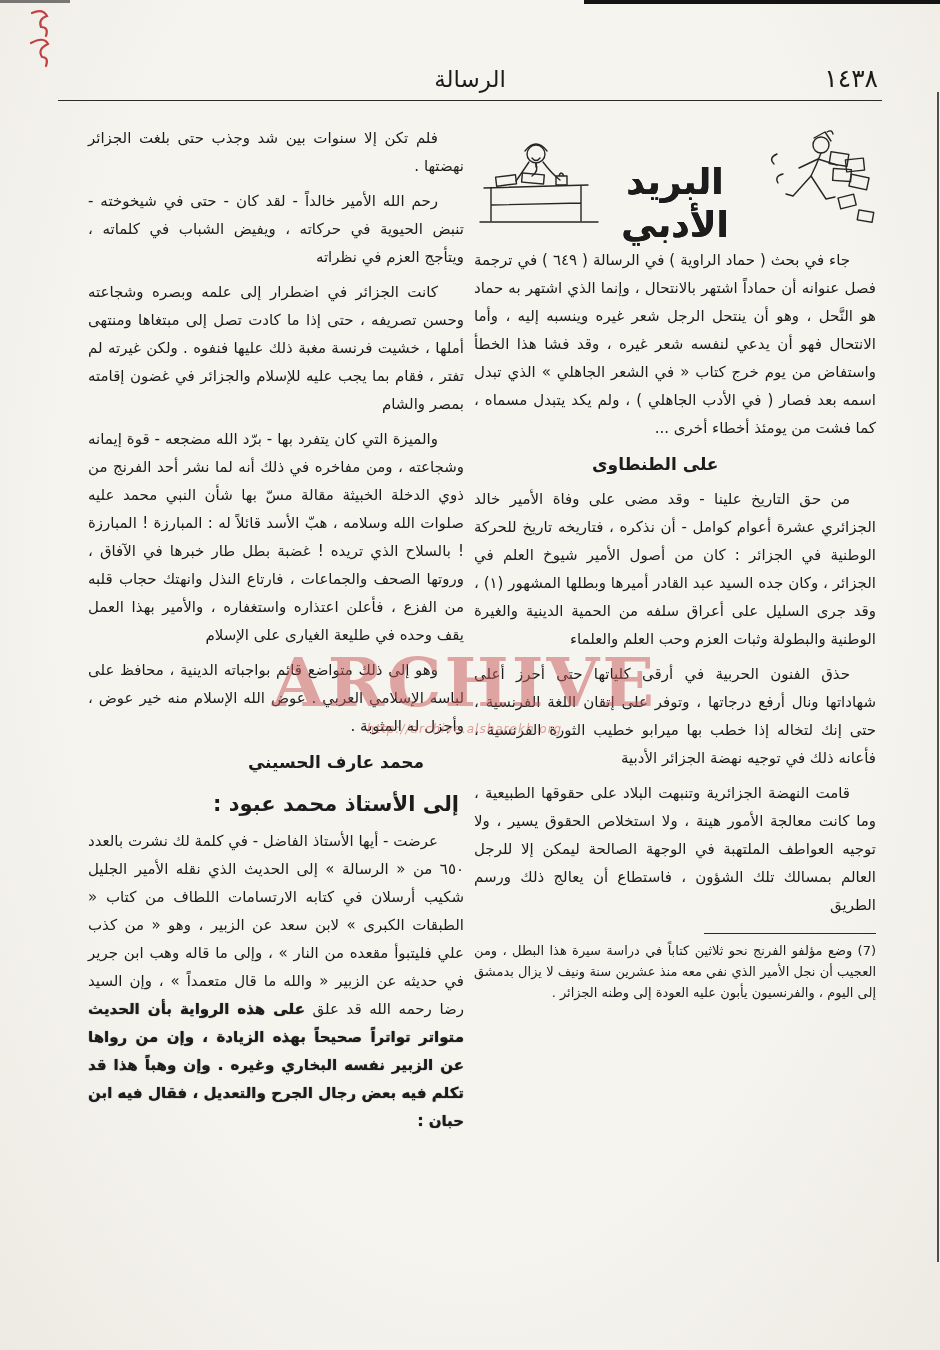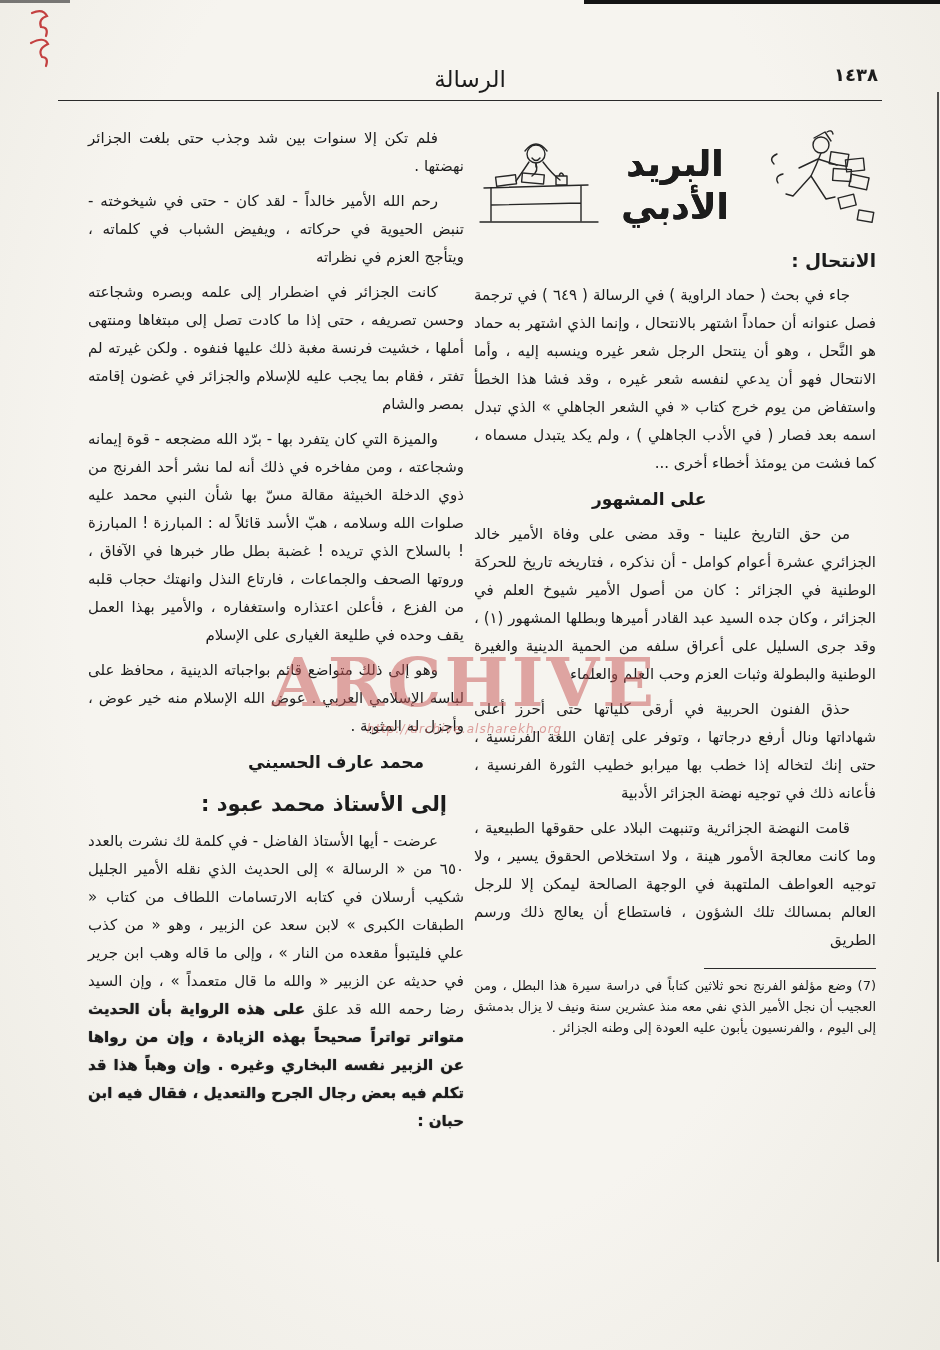--- a/index.html
+++ b/index.html
@@ -14,48 +14,48 @@
     color:#1c1c1c;
     direction:rtl;
   }
   
   .top-edge{position:absolute;top:0;right:0;width:356px;height:4px;background:#141414;}
   .top-edge-left{position:absolute;top:0;left:0;width:70px;height:3px;background:rgba(20,20,20,.55);}
   .right-edge{position:absolute;top:92px;right:1px;width:2px;height:1170px;background:rgba(25,25,25,.75);}
   .corner-marks{position:absolute;top:6px;left:22px;}
   
   .masthead{position:absolute;top:66px;left:0;right:0;text-align:center;font-size:23px;font-weight:normal;letter-spacing:1px;}
-  .page-number{position:absolute;top:64px;right:62px;font-size:18px;font-weight:bold;}
+  .page-number{position:absolute;top:64px;right:62px;font-size:25px;font-weight:normal;}
   .header-rule{position:absolute;top:100px;left:58px;right:58px;border-top:1.6px solid #2a2a2a;}
   
   .watermark{position:absolute;top:648px;left:272px;z-index:6;pointer-events:none;text-align:center;}
   .wm-text{font-family:"DejaVu Serif", serif;font-weight:bold;font-size:68px;letter-spacing:3px;color:rgba(197,84,84,.5);line-height:1;}
   .wm-url{margin-top:6px;font-size:12px;color:rgba(197,84,84,.55);font-style:italic;letter-spacing:1px;direction:ltr;}
   
   .col{position:absolute;top:124px;}
   .col-left{left:88px;width:376px;}
   .col-right{right:64px;width:402px;}
   .body-text{
     margin:0 0 7px 0;
     font-size:15px;
     line-height:28px;
     text-align:justify;
     text-indent:26px;
   }
   h2.sec{margin:8px 0 5px 0;font-size:18.5px;font-weight:bold;line-height:30px;}
-  h2.sec-big{font-size:21px;margin:12px 17px 8px 0;}
+  h2.sec-big{font-size:21px;margin:12px 5px 8px 0;}
   .sig{font-size:17px;font-weight:bold;text-align:left;line-height:30px;margin:4px 0 6px 0;}
   .sig-right{padding-left:118px;}
   .sig-left{padding-left:120px;text-align:center;}
   .smudge{font-weight:bold;text-shadow:0 0 1px rgba(0,0,0,.85);}
   
   .banner{position:relative;height:114px;margin-bottom:8px;}
   .banner svg{position:absolute;inset:0;}
   .banner-title{
-    position:absolute;top:18px;left:96px;width:210px;
+    position:absolute;top:36px;left:96px;width:210px;
     text-align:center;font-size:36px;font-weight:bold;line-height:1.2;
     text-shadow:0 0 .6px #000;
   }
   
   .fn-rule{width:172px;border-top:1.3px solid #2a2a2a;margin:14px 0 6px 0;}
   .footnote{font-size:13px;line-height:21px;text-align:justify;text-indent:0;}
 </style>
 </head>
 <body>
 
@@ -108,23 +108,22 @@
           <rect x="359" y="45" width="18" height="12" transform="rotate(4 368 51)"></rect>
           <rect x="376" y="52" width="18" height="12" transform="rotate(12 385 58)"></rect>
           <rect x="365" y="72" width="16" height="11" transform="rotate(-14 373 77)"></rect>
           <rect x="384" y="87" width="15" height="10" transform="rotate(10 391 92)"></rect>
           <path d="M303,30 q-9,4 -3,10 M309,50 q-9,2 -5,9"></path>
         </g>
       </svg>
       <div class="banner-title">البريد الأدبي</div>
     </div>
 
-    <h2 class="sec">الانتحال :</h2>
     <p class="body-text">جاء في بحث ( حماد الراوية ) في الرسالة ( ٦٤٩ ) في ترجمة فصل عنوانه أن حماداً اشتهر بالانتحال ، وإنما الذي اشتهر به حماد هو النَّحل ، وهو أن ينتحل الرجل شعر غيره وينسبه إليه ، وأما الانتحال فهو أن يدعي لنفسه شعر غيره ، وقد فشا هذا الخطأ واستفاض من يوم خرج كتاب « في الشعر الجاهلي » الذي تبدل اسمه بعد فصار ( في الأدب الجاهلي ) ، ولم يكد يتبدل مسماه ، كما فشت من يومئذ أخطاء أخرى ...</p>
-    <div class="sig sig-right">على المشهور</div>
+    <div class="sig sig-right">على الطنطاوى</div>
 
     <p class="body-text">من حق التاريخ علينا - وقد مضى على وفاة الأمير خالد الجزائري عشرة أعوام كوامل - أن نذكره ، فتاريخه تاريخ للحركة الوطنية في الجزائر : كان من أصول الأمير شيوخ العلم في الجزائر ، وكان جده السيد عبد القادر أميرها وبطلها المشهور (١) ، وقد جرى السليل على أعراق سلفه من الحمية الدينية والغيرة الوطنية والبطولة وثبات العزم وحب العلم والعلماء</p>
     <p class="body-text">حذق الفنون الحربية في أرقى كلياتها حتى أحرز أعلى شهاداتها ونال أرفع درجاتها ، وتوفر على إتقان اللغة الفرنسية ، حتى إنك لتخاله إذا خطب بها ميرابو خطيب الثورة الفرنسية ، فأعانه ذلك في توجيه نهضة الجزائر الأدبية</p>
     <p class="body-text">قامت النهضة الجزائرية وتنبهت البلاد على حقوقها الطبيعية ، وما كانت معالجة الأمور هينة ، ولا استخلاص الحقوق يسير ، ولا توجيه العواطف الملتهبة في الوجهة الصالحة ليمكن إلا للرجل العالم بمسالك تلك الشؤون ، فاستطاع أن يعالج ذلك ورسم الطريق</p>
 
     <div class="fn-rule"></div>
     <div class="footnote">(7) وضع مؤلفو الفرنج نحو ثلاثين كتاباً في دراسة سيرة هذا البطل ، ومن العجيب أن نجل الأمير الذي نفي معه منذ عشرين سنة ونيف لا يزال بدمشق إلى اليوم ، والفرنسيون يأبون عليه العودة إلى وطنه الجزائر .</div>
   </div>
 
   <div class="col col-left">

